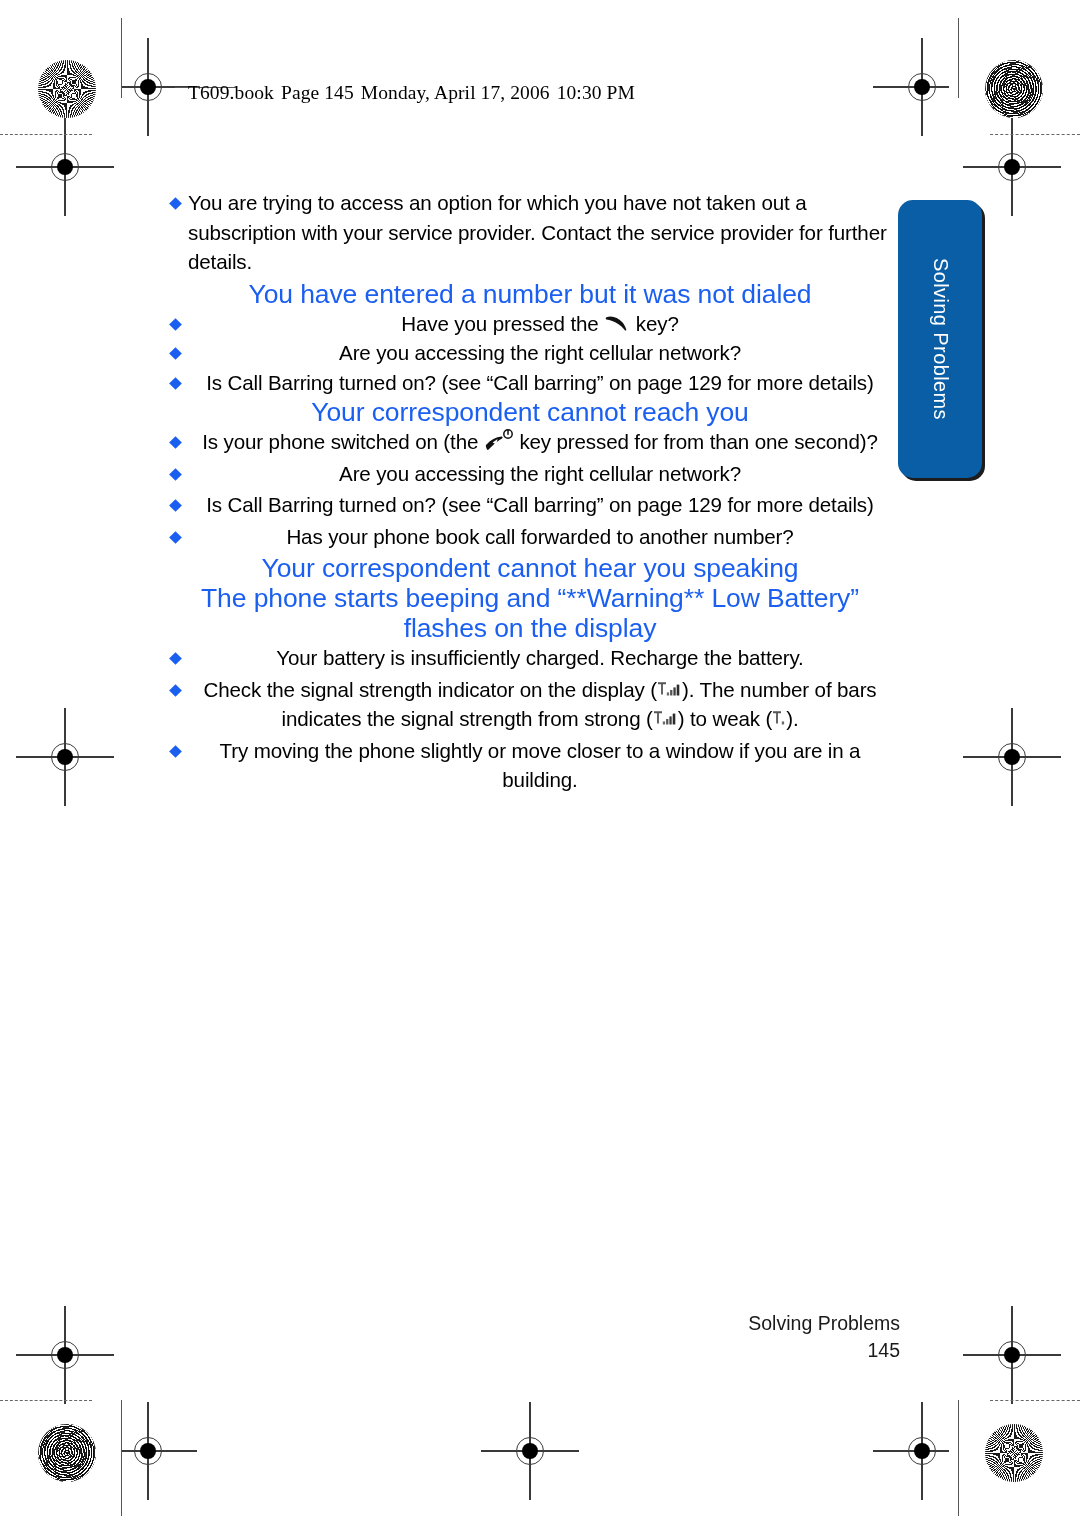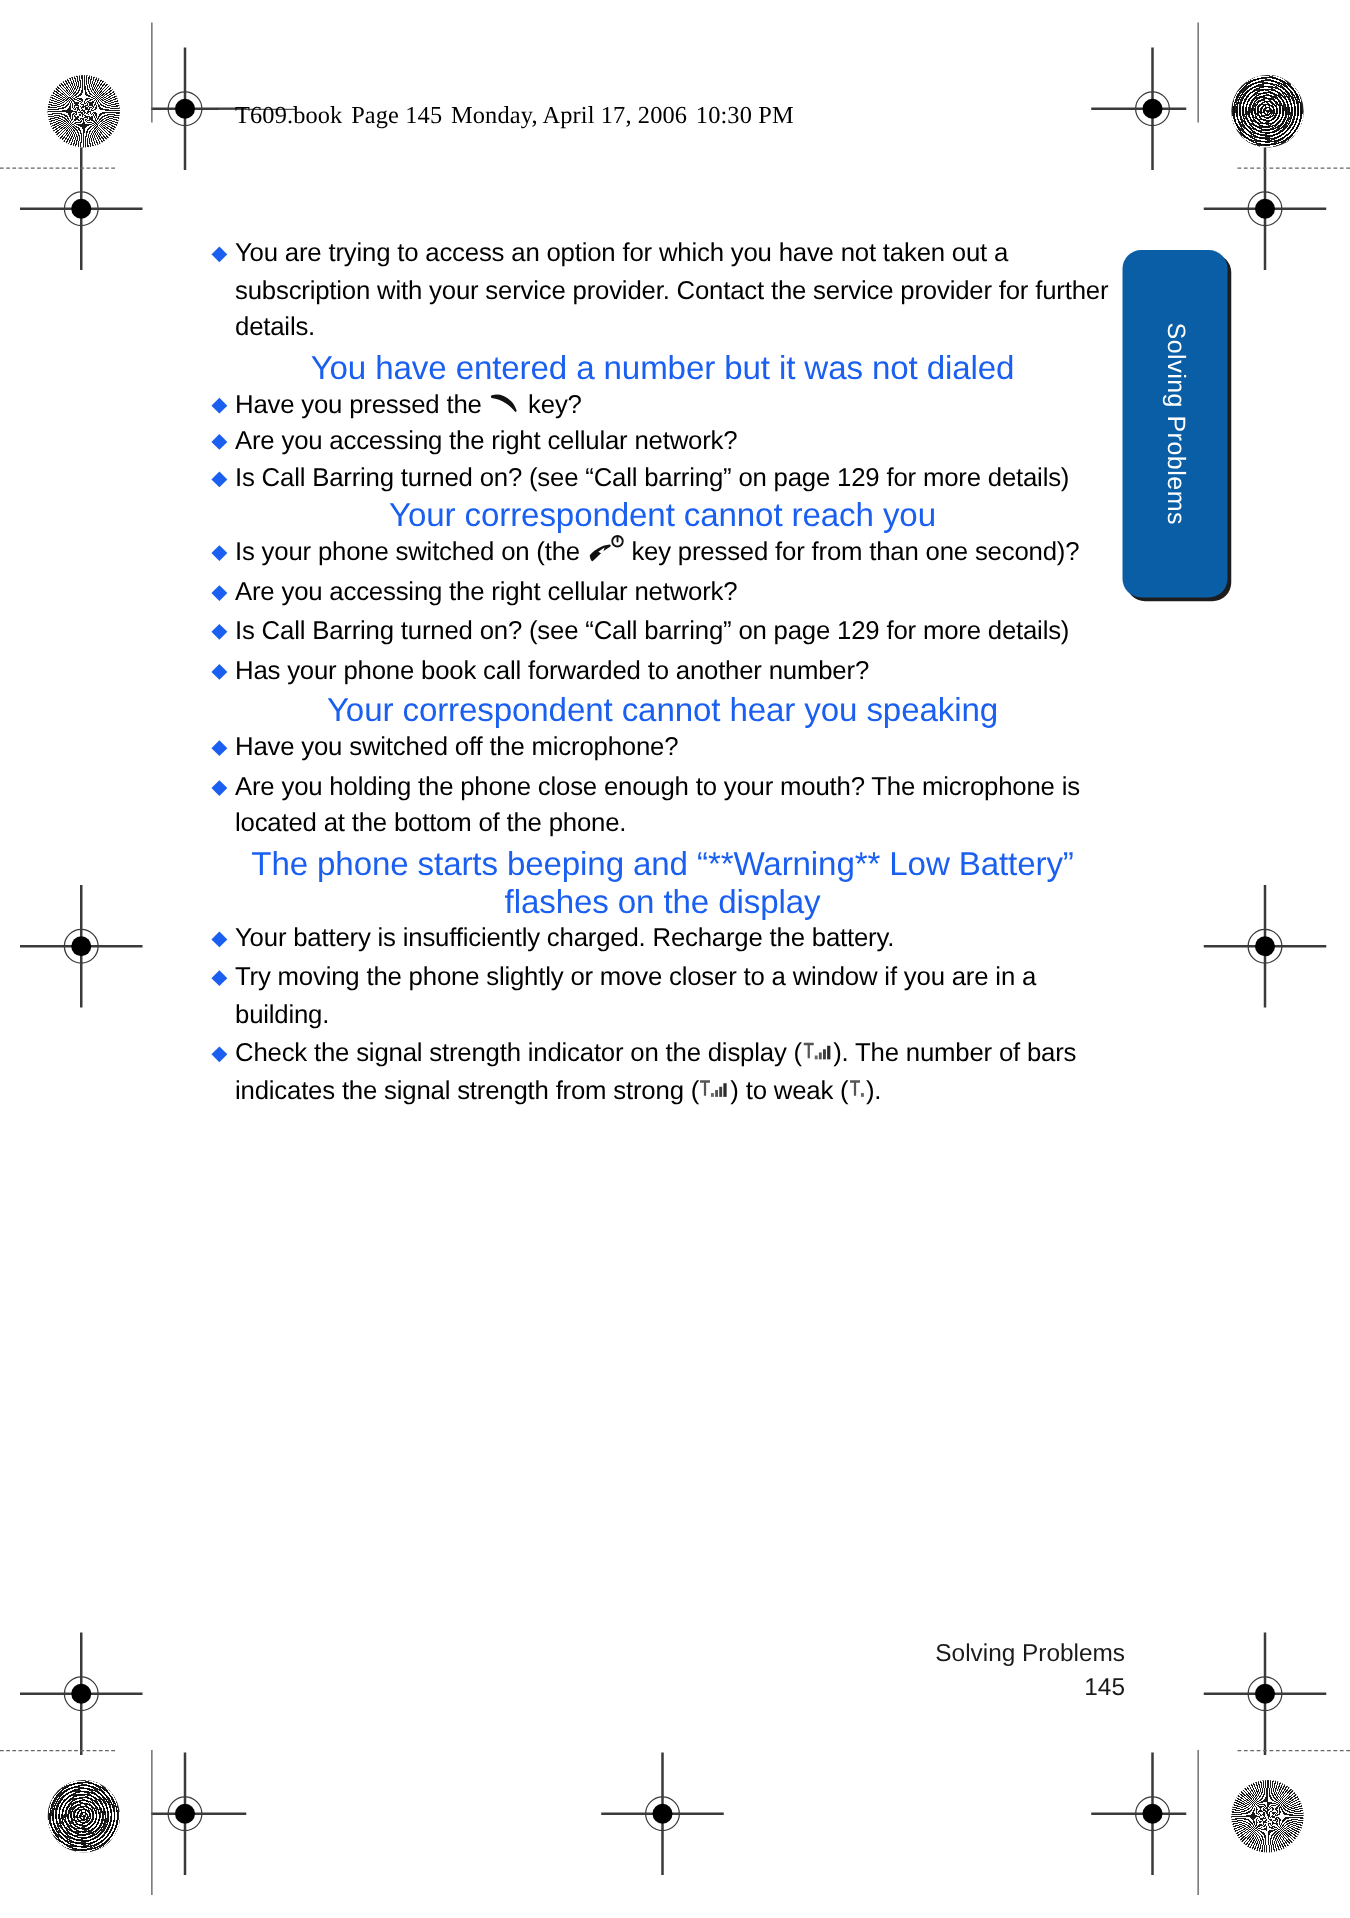--- a/index.html
+++ b/index.html
@@ -71,21 +71,21 @@
 
   h2.sec {
     color:#1a5ff0;
     font-size:26.5px;
     font-weight:400;
     line-height:30px;
     margin:0;
     letter-spacing:-0.1px;
   }
   .gap-before-h { margin-top:22px;text-align:center; }
-  .gap-after-h  { margin-top:7px; }
+  .gap-after-h  { margin-top:7px;text-align:center; }
 
   ul.bl { list-style:none; margin:0; padding:0; }
   ul.bl li {
     position:relative;
     padding-left:20px;
     font-size:20.6px;
     line-height:29.5px;
     margin:0 0 2px 0;
     letter-spacing:-0.15px;
   }
@@ -254,48 +254,44 @@
             <path d="M8.6 13.4 L13.6 10.0 L12.2 15.4 Z" fill="#fff"></path>
             <circle cx="24" cy="5.0" r="4.2" fill="none" stroke="#111" stroke-width="1.5"></circle>
             <path d="M24 1.2 L24 5.2" stroke="#111" stroke-width="1.5" stroke-linecap="round"></path>
           </svg></span><span> key pressed for from than one second)?</span></li>
     <li>Are you accessing the right cellular network?</li>
     <li>Is Call Barring turned on? (see “Call barring” on page 129 for more details)</li>
     <li>Has your phone book call forwarded to another number?</li>
   </ul>
 
   <h2 class="sec gap-before-h">Your correspondent cannot hear you speaking</h2>
-  <ul class="bl gap-after-h">
-    <li>Have you switched off the microphone?</li>
-    <li>Are you holding the phone close enough to your mouth? The microphone is located at the bottom of the phone.</li>
-  </ul>
 
   <h2 class="sec gap-before-h">The phone starts beeping and “**Warning**  Low Battery” flashes on the display</h2>
   <ul class="bl gap-after-h">
     <li>Your battery is insufficiently charged. Recharge the battery.</li>
   </ul>
 
   <ul class="bl gap-after-h">
-    <li>Try moving the phone slightly or move closer to a window if you are in a building.</li>
     <li><span>Check the signal strength indicator on the display (</span><span class="ikon icon-sig"><svg viewBox="0 0 25 19" width="25" height="19">
             <path d="M1 1.2 H9 V3.2 H5.9 V13.5 H4.1 V3.2 H1 Z" fill="#555"></path>
             <rect x="9.8" y="11.4" width="2.3" height="3.1" fill="#6a6a6a"></rect>
             <rect x="13.1" y="9.0" width="2.3" height="5.5" fill="#555"></rect>
             <rect x="16.4" y="6.4" width="2.3" height="8.1" fill="#3d3d3d"></rect>
             <rect x="19.7" y="3.6" width="2.6" height="10.9" fill="#2a2a2a"></rect>
           </svg></span><span>). The number of bars indicates the signal strength from strong (</span><span class="ikon icon-sig"><svg viewBox="0 0 25 19" width="25" height="19">
             <path d="M1 1.2 H9 V3.2 H5.9 V13.5 H4.1 V3.2 H1 Z" fill="#555"></path>
             <rect x="9.8" y="11.4" width="2.3" height="3.1" fill="#6a6a6a"></rect>
             <rect x="13.1" y="9.0" width="2.3" height="5.5" fill="#555"></rect>
             <rect x="16.4" y="6.4" width="2.3" height="8.1" fill="#3d3d3d"></rect>
             <rect x="19.7" y="3.6" width="2.6" height="10.9" fill="#2a2a2a"></rect>
           </svg></span><span>) to weak (</span><span class="ikon icon-sig-weak"><svg viewBox="0 0 14 19" width="14" height="19">
             <path d="M1 1.2 H9 V3.2 H5.9 V13.5 H4.1 V3.2 H1 Z" fill="#555"></path>
             <rect x="9.8" y="11.4" width="2.3" height="3.1" fill="#6a6a6a"></rect>
           </svg></span><span>).</span></li>
+    <li>Try moving the phone slightly or move closer to a window if you are in a building.</li>
   </ul>
 
 </div>
 
 <div class="footer">
   <div>Solving Problems</div>
   <div>145</div>
 </div>
 
 </body></html>

